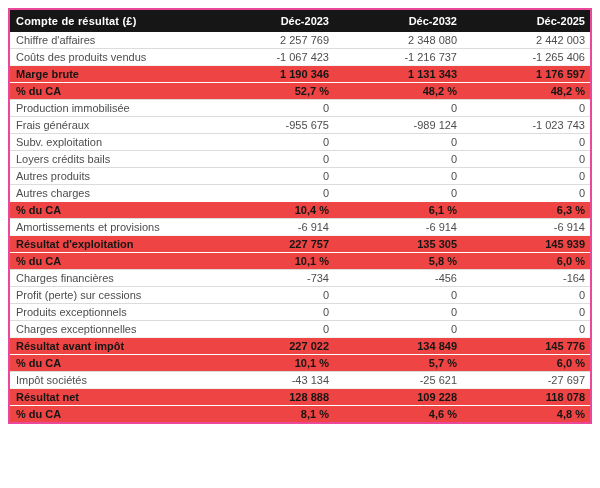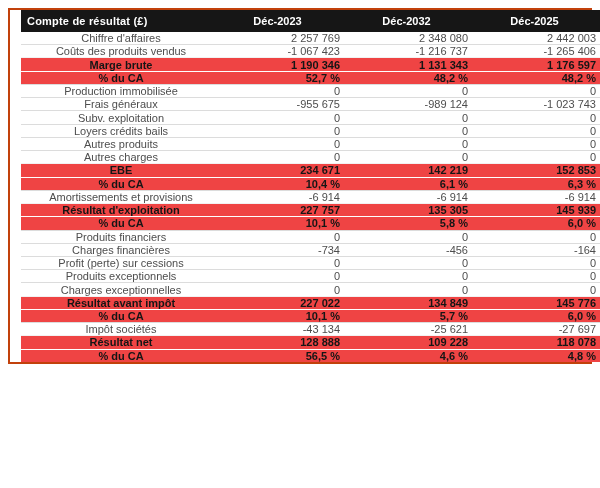--- a/index.html
+++ b/index.html
@@ -5,48 +5,47 @@
   * { margin: 0; padding: 0; box-sizing: border-box; }
   html, body {
     width: 600px; height: 488px;
     background: #ffffff;
     font-family: "Liberation Sans", "DejaVu Sans", sans-serif;
     overflow: hidden;
   }
   .table-wrap {
     position: absolute;
     left: 8px; top: 8px;
-    width: 584px; height: 356px;
-    border: 2px solid #c2410c;
+    width: 584px; height: 416px;
+    border: 2px solid #ec4899;
     background: #ffffff;
-    padding-left: 11px;
   }
   table {
     width: 100%; height: 100%;
     border-collapse: collapse;
     table-layout: fixed;
   }
   thead tr { height: 22px; }
   thead th {
     background: #161616;
     color: #ffffff;
     font-size: 11px;
     font-weight: bold;
     white-space: nowrap;
     overflow: hidden;
   }
   th.title-cell { text-align: left; padding-left: 6px; letter-spacing: 0.2px; }
-  th.period-cell { text-align: center; padding-right: 5px; }
+  th.period-cell { text-align: right; padding-right: 5px; }
   tbody td {
     font-size: 11px;
     color: #4d4d4d;
     white-space: nowrap;
     overflow: hidden;
   }
-  tbody td.label { text-align: center; padding-left: 6px; }
+  tbody td.label { text-align: left; padding-left: 6px; }
   tbody td.num { text-align: right; padding-right: 5px; }
   tbody tr.normal { background: #ffffff; border-top: 1px solid #dcdcdc; }
   tbody tr:first-child { border-top: none; }
   tbody tr.summary {
     background: #ef4444;
     border-top: 1px solid #f2f2f2;
   }
   tbody tr.after-summary { border-top: 1px solid #ffffff; }
   tbody tr.summary td {
     font-weight: bold;
@@ -126,26 +125,20 @@
           <td class="num">0</td>
           <td class="num">0</td>
           <td class="num">0</td>
         </tr>
         <tr class="normal">
           <td class="label">Autres charges</td>
           <td class="num">0</td>
           <td class="num">0</td>
           <td class="num">0</td>
         </tr>
-        <tr class="summary">
-          <td class="label">EBE</td>
-          <td class="num">234 671</td>
-          <td class="num">142 219</td>
-          <td class="num">152 853</td>
-        </tr>
         <tr class="summary after-summary">
           <td class="label">% du CA</td>
           <td class="num">10,4 %</td>
           <td class="num">6,1 %</td>
           <td class="num">6,3 %</td>
         </tr>
         <tr class="normal">
           <td class="label">Amortissements et provisions</td>
           <td class="num">-6 914</td>
           <td class="num">-6 914</td>
@@ -157,26 +150,20 @@
           <td class="num">135 305</td>
           <td class="num">145 939</td>
         </tr>
         <tr class="summary after-summary">
           <td class="label">% du CA</td>
           <td class="num">10,1 %</td>
           <td class="num">5,8 %</td>
           <td class="num">6,0 %</td>
         </tr>
         <tr class="normal">
-          <td class="label">Produits financiers</td>
-          <td class="num">0</td>
-          <td class="num">0</td>
-          <td class="num">0</td>
-        </tr>
-        <tr class="normal">
           <td class="label">Charges financières</td>
           <td class="num">-734</td>
           <td class="num">-456</td>
           <td class="num">-164</td>
         </tr>
         <tr class="normal">
           <td class="label">Profit (perte) sur cessions</td>
           <td class="num">0</td>
           <td class="num">0</td>
           <td class="num">0</td>
@@ -212,19 +199,19 @@
           <td class="num">-27 697</td>
         </tr>
         <tr class="summary">
           <td class="label">Résultat net</td>
           <td class="num">128 888</td>
           <td class="num">109 228</td>
           <td class="num">118 078</td>
         </tr>
         <tr class="summary after-summary">
           <td class="label">% du CA</td>
-          <td class="num">56,5 %</td>
+          <td class="num">8,1 %</td>
           <td class="num">4,6 %</td>
           <td class="num">4,8 %</td>
         </tr>
       </tbody>
   </table>
 </div>
 
 </body></html>

